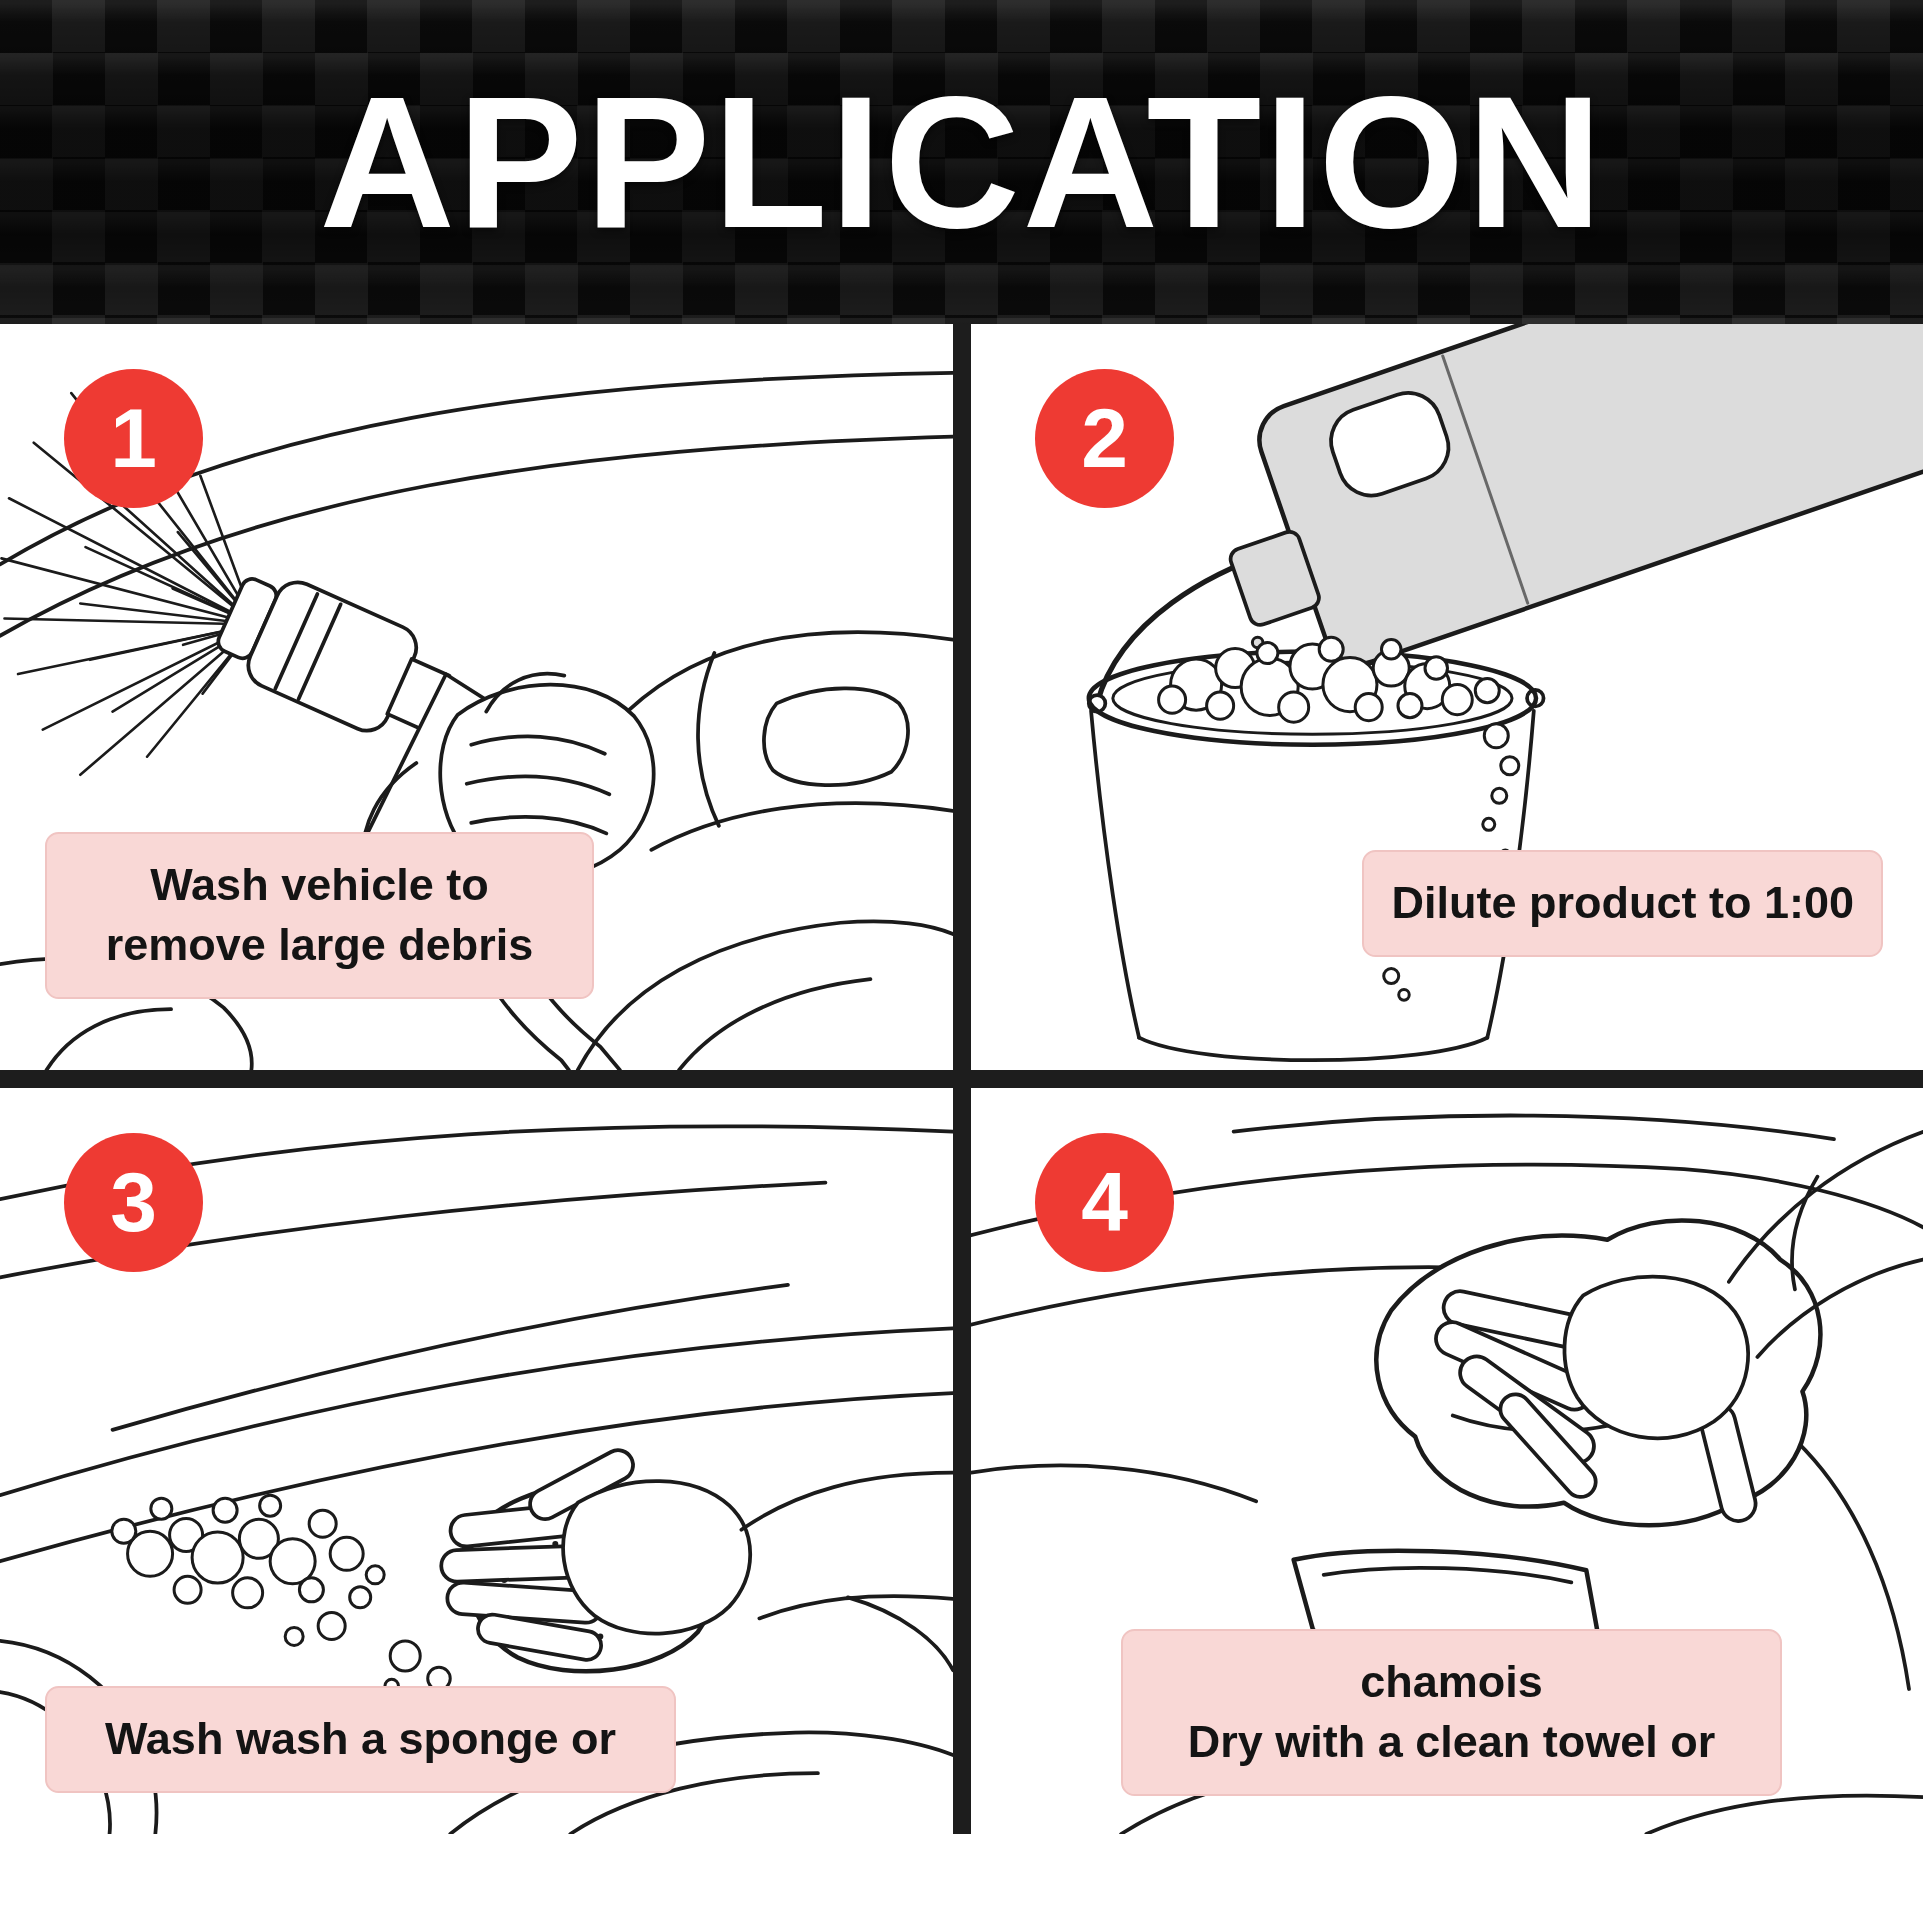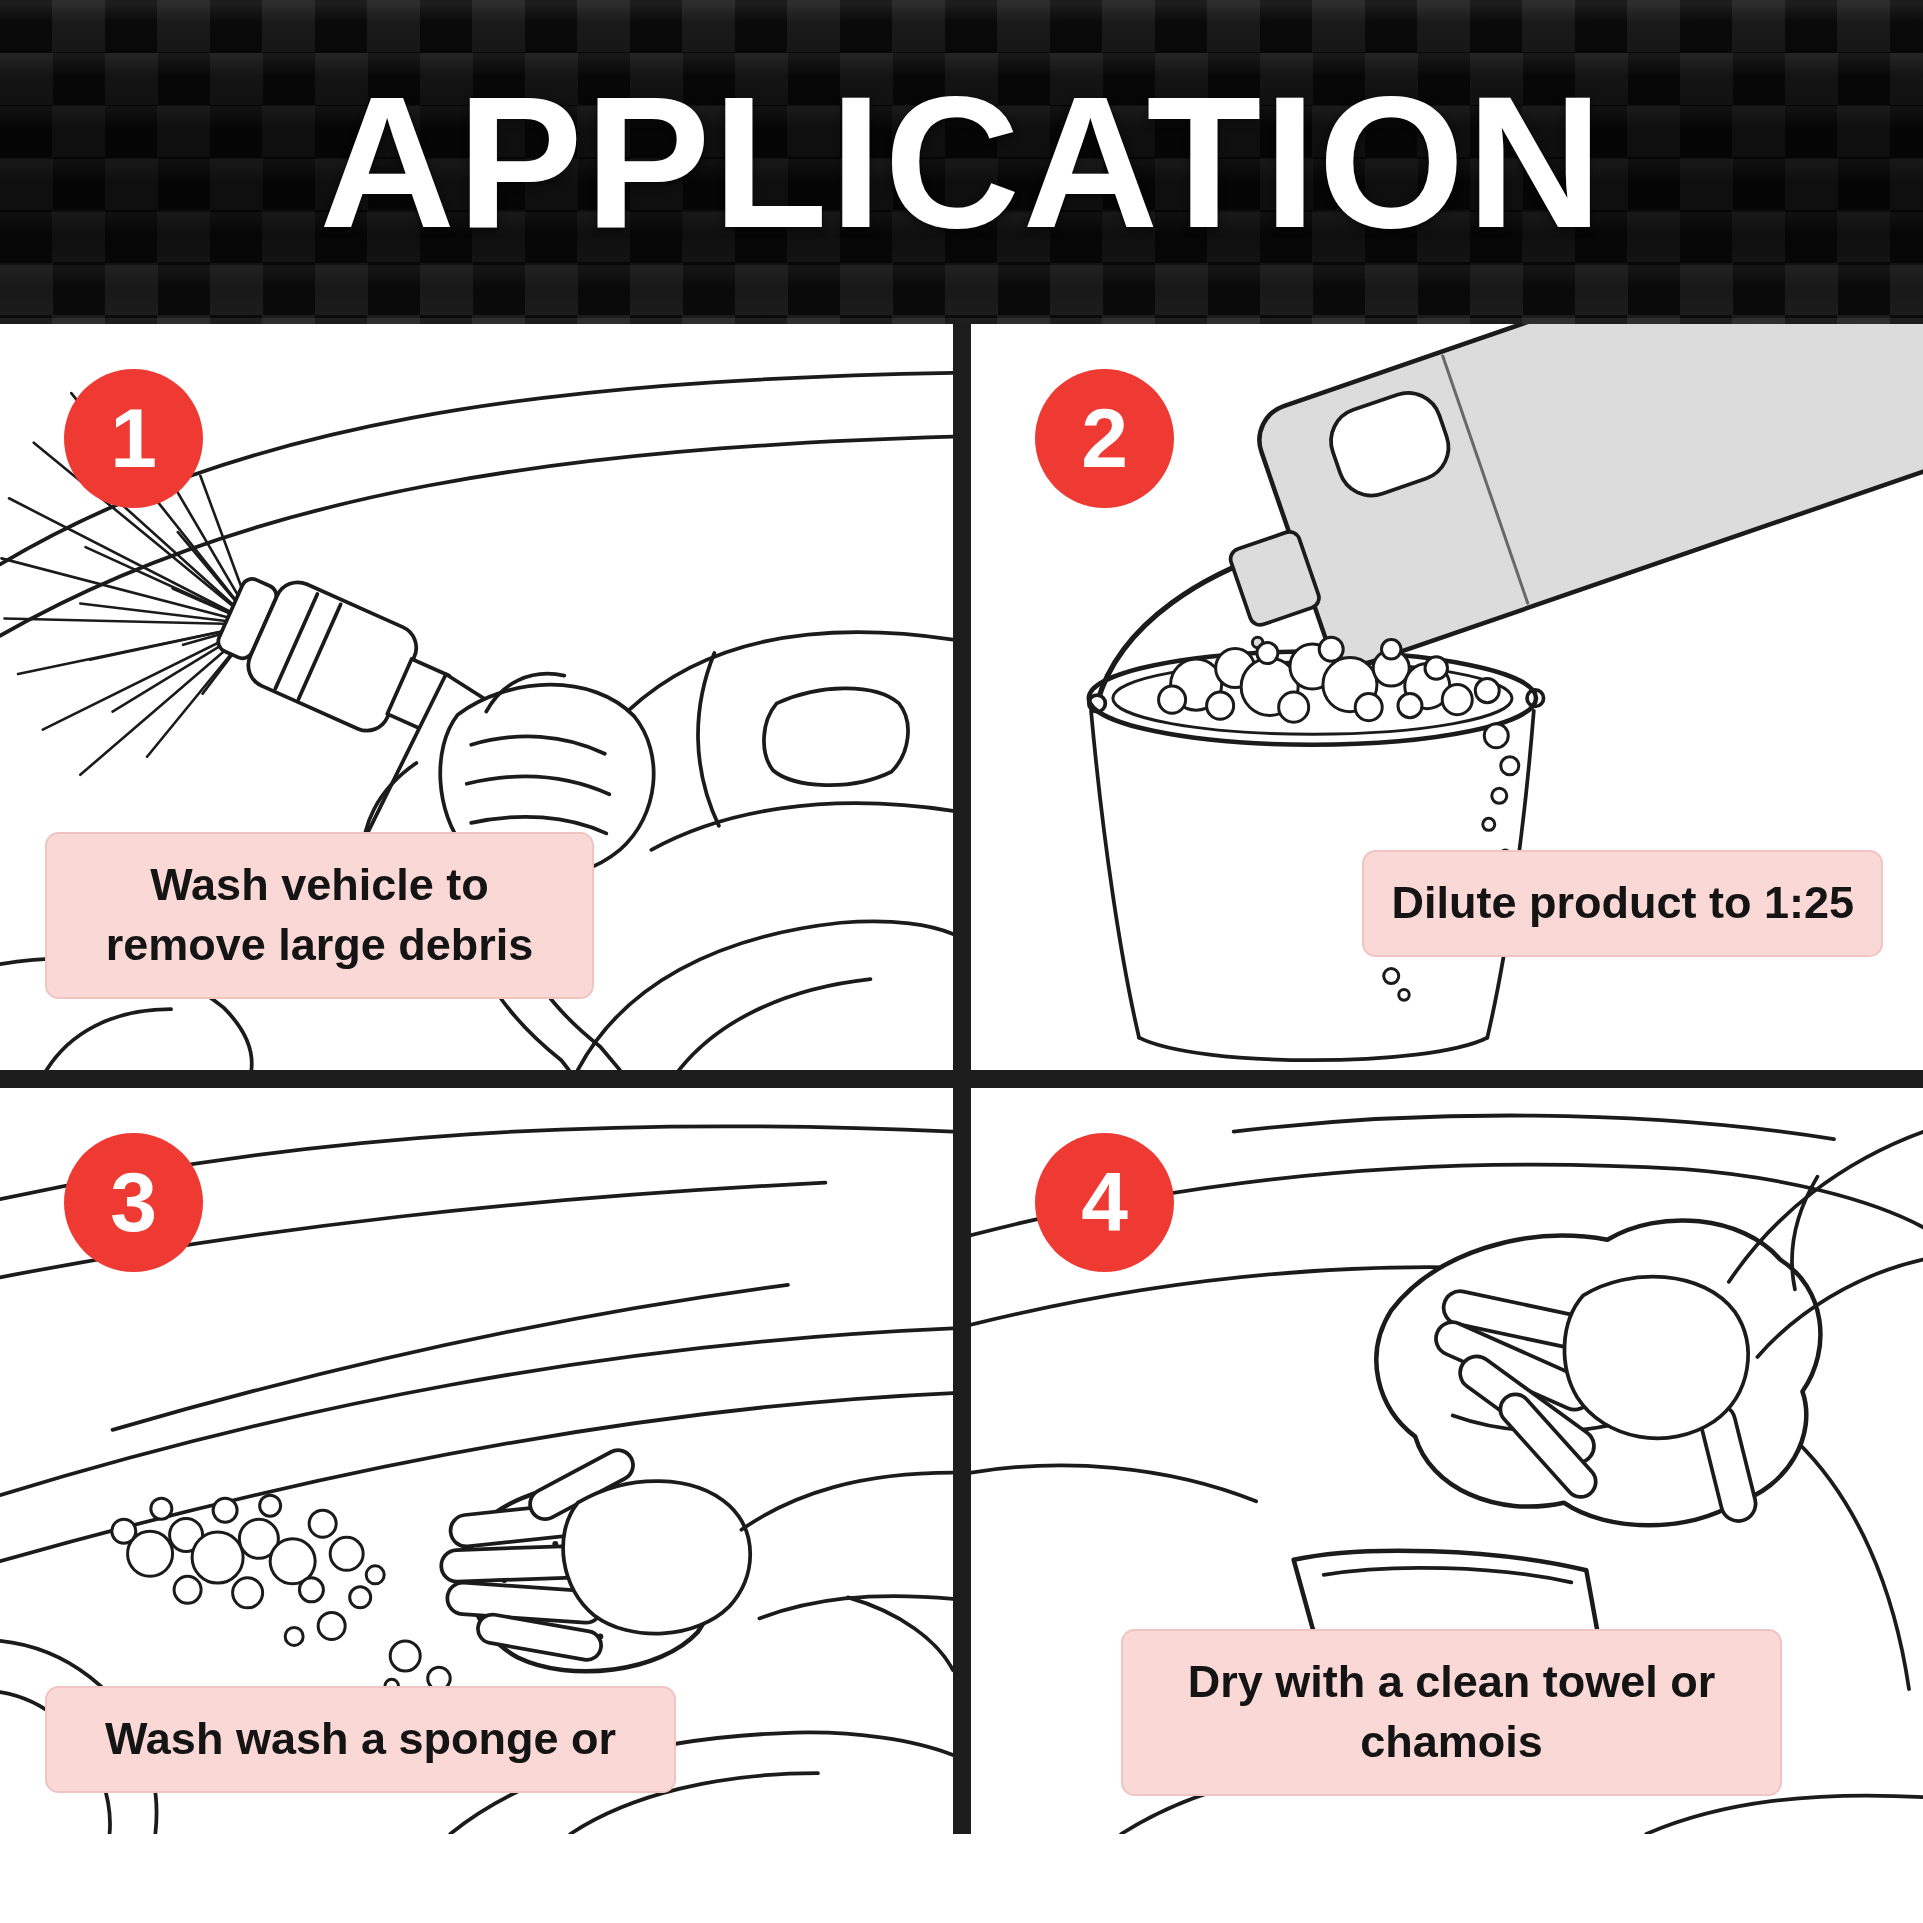--- a/index.html
+++ b/index.html
@@ -185,21 +185,21 @@
               <circle cx="712" cy="706" r="6"></circle>
             <circle cx="560" cy="868" r="10"></circle>
               <circle cx="577" cy="893" r="7"></circle>
           </g>
         </g>
       </svg>
       <div class="badge">
         <span>2</span>
       </div>
       <div class="caption cap2">
-        <span class="line">Dilute product to 1:25</span>
+        <span class="line">Dilute product to 1:00</span>
       </div>
     </section>
 
     <section class="panel">
       <svg viewBox="0 0 1270 993" preserveAspectRatio="none">
         <g stroke="#1b1b1b" fill="none" stroke-width="5" stroke-linecap="round" stroke-linejoin="round">
 
           <path d="M 0 148 C 420 58, 820 38, 1270 58"></path>
           <path d="M 0 252 C 350 185, 700 146, 1100 126"></path>
           <path d="M 150 455 C 450 368, 760 300, 1050 262"></path>
@@ -318,20 +318,20 @@
 
           <path d="M 1270 58 C 1160 98, 1070 168, 1010 258"></path>
           <path d="M 1270 228 C 1180 248, 1100 298, 1048 358"></path>
           <path d="M 1128 118 C 1098 168, 1088 220, 1098 268"></path>
         </g>
       </svg>
       <div class="badge">
         <span>4</span>
       </div>
       <div class="caption cap4">
+        <span class="line">chamois</span>
         <span class="line">Dry with a clean towel or</span>
-        <span class="line">chamois</span>
       </div>
     </section>
 
   </main>
 </div>
 
 
 </body></html>

